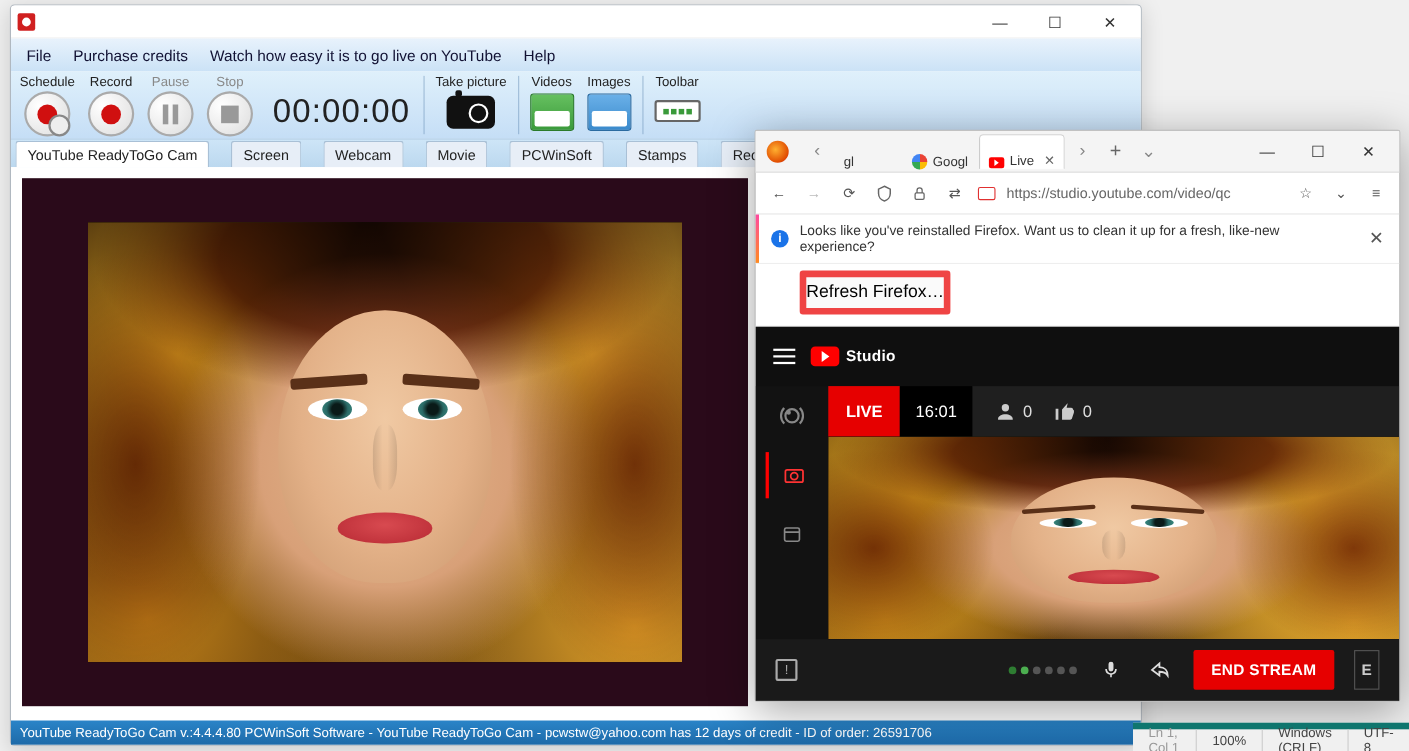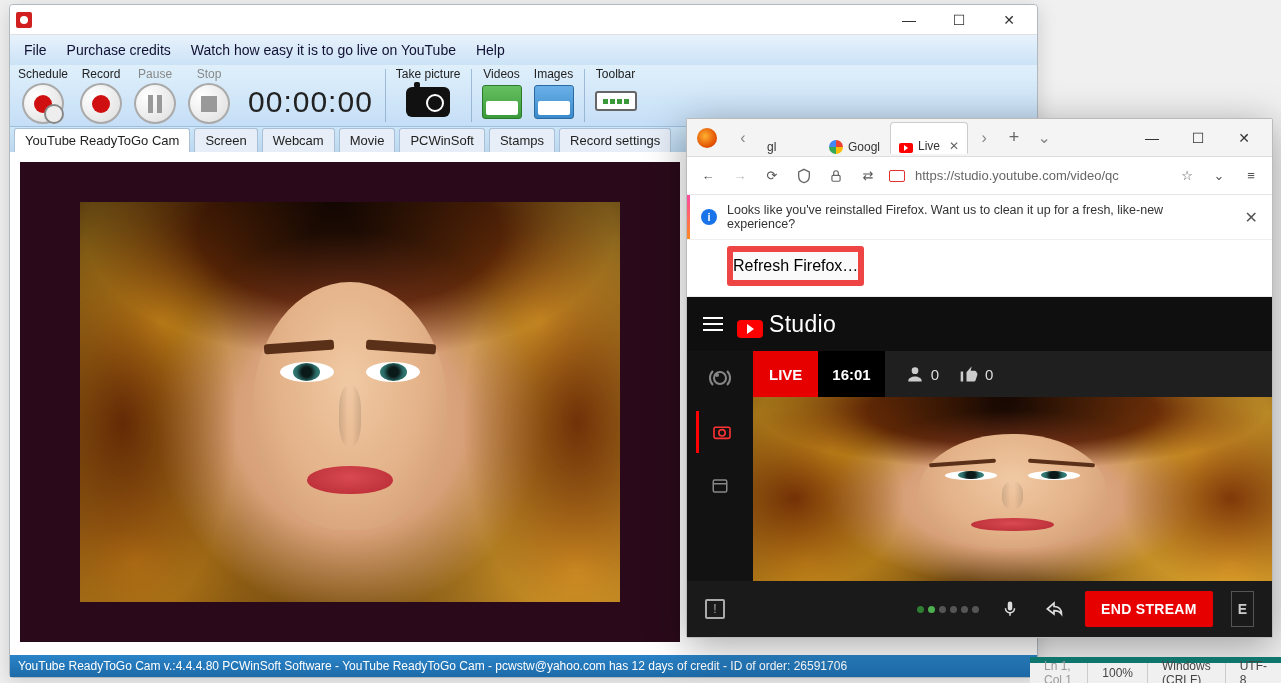--- a/index.html
+++ b/index.html
@@ -49,21 +49,21 @@
   .cam-icon{width:44px;height:30px;background:#111;border-radius:6px;position:relative;margin-top:4px}
   .cam-icon::after{content:"";position:absolute;right:6px;top:7px;width:14px;height:14px;border:2px solid #fff;border-radius:50%}
   .cam-icon::before{content:"";position:absolute;left:8px;top:-5px;width:6px;height:6px;background:#111;border-radius:2px}
   .folder-icon{width:40px;height:34px;background:linear-gradient(#66c060,#3a9a3a);border-radius:3px;position:relative;margin-top:2px;border:1px solid #2a7a2a}
   .folder-icon.blue{background:linear-gradient(#6ab0e8,#3a8acc);border-color:#2a6aa0}
   .folder-icon::after{content:"";position:absolute;left:3px;bottom:3px;right:3px;height:14px;background:#fff;border-radius:2px}
   .toolbar-indicator{width:42px;height:20px;border:2px solid #666;border-radius:3px;background:#fff;display:flex;align-items:center;justify-content:center;gap:2px;margin-top:8px}
   .toolbar-indicator i{width:5px;height:5px;background:#3a9a3a}
 
   .tabs-row{
-    display:flex;align-items:flex-end;gap:4px;padding:0 4px;
+    display:flex;align-items:flex-end;gap:20px;padding:0 4px;
     background:linear-gradient(#cde5f7,#bcd8ef);height:25px;
   }
   .tab{
     padding:4px 10px;font-size:13px;background:#e7eef7;border:1px solid #a9c0d6;border-bottom:none;
     border-radius:3px 3px 0 0;cursor:pointer;color:#222;
   }
   .tab.active{background:#fff;font-weight:400}
 
   .canvas-area{flex:1;background:#fff;padding:10px;display:flex;overflow:hidden}
   .preview-outer{flex:1;background:#2a0a1a;display:flex;align-items:center;justify-content:center;max-width:660px;max-height:480px}
@@ -130,36 +130,36 @@
   .info-bar::before{content:"";position:absolute;left:0;top:0;bottom:0;width:3px;background:linear-gradient(#ff4aa0,#ff8a20)}
   .info-bar .info-ico{width:16px;height:16px;border-radius:50%;background:#1a73e8;color:#fff;display:flex;align-items:center;justify-content:center;font-size:11px;font-weight:bold}
   .info-bar .dismiss{margin-left:auto;color:#555;cursor:pointer;font-size:16px}
   .refresh-row{padding:6px 14px 10px 40px;border-bottom:1px solid #eee}
   .refresh-btn{padding:5px 0;border:6px solid #ef4444;background:#fafafa;border-radius:3px;font-size:16px;cursor:pointer}
 
   .yt-studio{flex:1;background:#0f0f0f;display:flex;flex-direction:column;color:#fff;position:relative;overflow:hidden}
   .yt-header{height:54px;display:flex;align-items:center;gap:14px;padding:0 16px}
   .hamburger{width:20px;height:14px;display:flex;flex-direction:column;justify-content:space-between;cursor:pointer}
   .hamburger i{height:2px;background:#fff}
-  .yt-logo{display:flex;align-items:flex-end;gap:6px;font-weight:400;font-size:23px;letter-spacing:.3px}
+  .yt-logo{display:flex;align-items:flex-start;gap:6px;font-weight:700;font-size:14px;letter-spacing:.3px}
   .yt-play{width:26px;height:18px;background:#f00;border-radius:4px;position:relative}
   .yt-play::after{content:"";position:absolute;left:10px;top:4px;border-left:7px solid #fff;border-top:5px solid transparent;border-bottom:5px solid transparent}
 
   .yt-body{flex:1;display:flex}
   .yt-side{width:66px;background:#121212;display:flex;flex-direction:column;align-items:center;gap:22px;padding-top:16px}
   .side-ico{width:22px;height:22px;display:flex;align-items:center;justify-content:center;color:#888;cursor:pointer;font-size:16px}
   .side-ico.active-box{width:48px;height:42px;border-left:3px solid #f00;display:flex;align-items:center;justify-content:center;position:relative}
   .live-dot{width:14px;height:14px;border:2px solid #888;border-radius:50%;position:relative}
   .live-dot::before,.live-dot::after{content:"";position:absolute;border:2px solid #888;border-radius:50%}
   .live-dot::before{left:-6px;top:-6px;right:-6px;bottom:-6px;border-color:transparent #888 transparent #888}
 
   .stream-panel{flex:1;background:#1f1f1f;margin:0 0 0 0;display:flex;flex-direction:column;position:relative}
   .stream-top{display:flex;align-items:center;height:46px}
   .live-badge{background:#e60000;color:#fff;font-weight:700;font-size:15px;padding:12px 16px;height:46px;display:flex;align-items:center}
-  .stream-time{background:#000;color:#fff;font-size:15px;font-weight:700;padding:12px 14px;height:46px;display:flex;align-items:center}
+  .stream-time{background:#000;color:#fff;font-size:15px;font-weight:400;padding:12px 14px;height:46px;display:flex;align-items:center}
   .stat{display:flex;align-items:center;gap:6px;color:#ddd;font-size:15px;margin-left:20px}
   .stat svg{width:20px;height:20px;fill:#ccc}
   .stream-preview{flex:1;background:#000;position:relative;overflow:hidden}
 
   .yt-bottom{height:56px;background:#1a1a1a;display:flex;align-items:center;gap:18px;padding:0 18px}
   .chat-ico{width:20px;height:20px;border:2px solid #aaa;color:#aaa;display:flex;align-items:center;justify-content:center;font-size:12px;cursor:pointer;border-radius:2px}
   .health-dots{display:flex;gap:4px;margin-left:auto}
   .health-dots i{width:7px;height:7px;border-radius:50%;background:#555}
   .health-dots i.g{background:#2e7d32}
   .health-dots i.lg{background:#4caf50}

